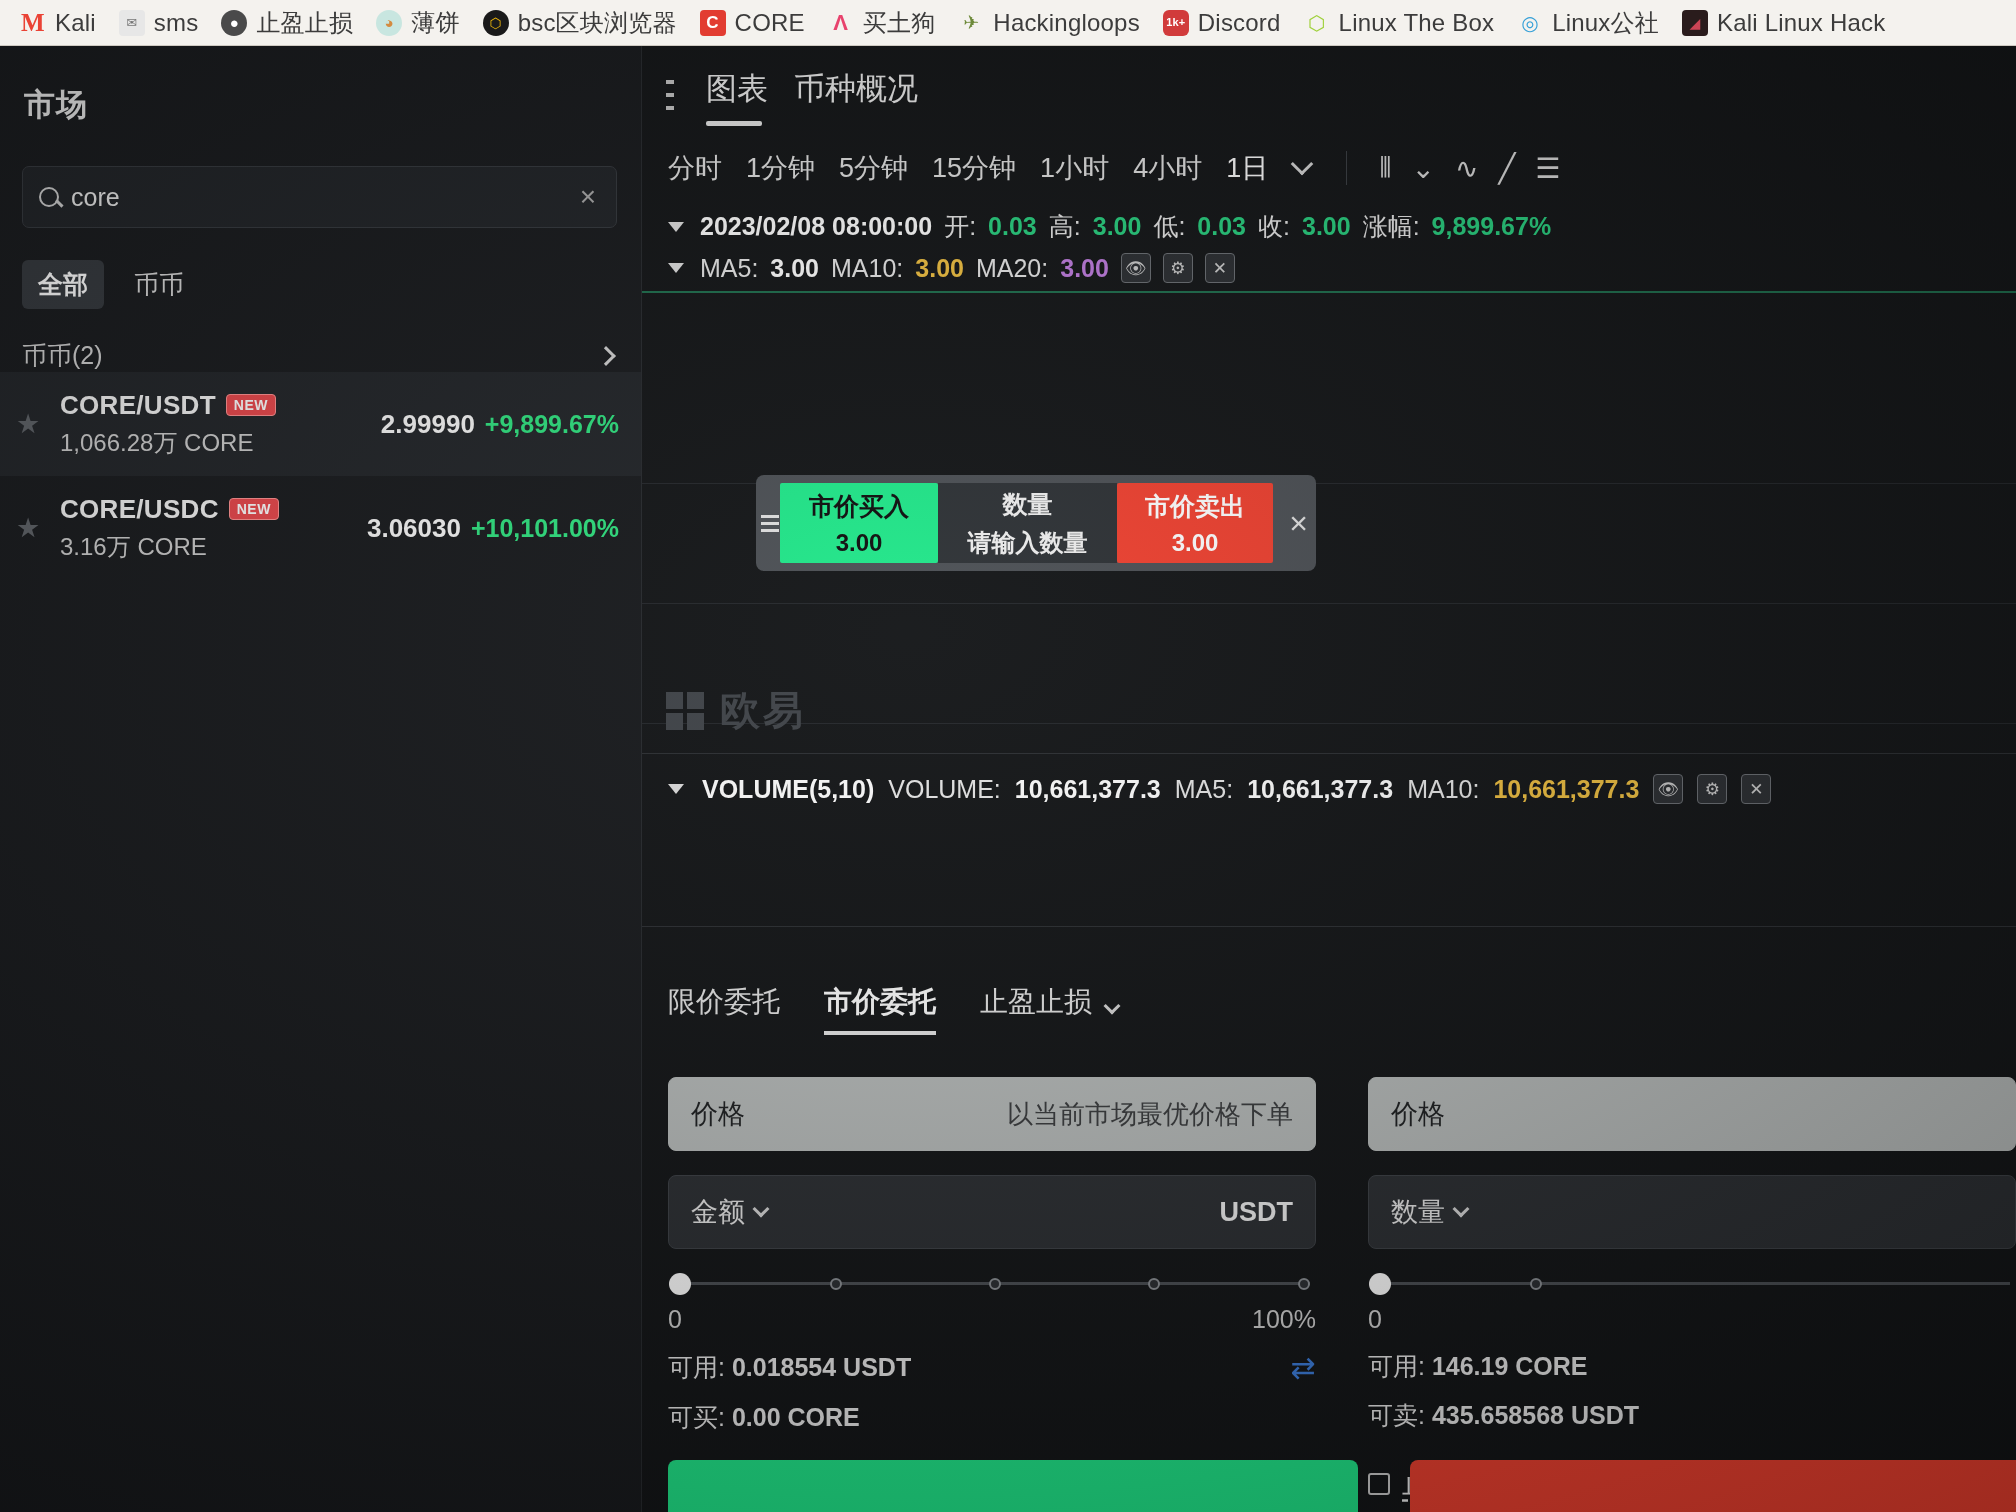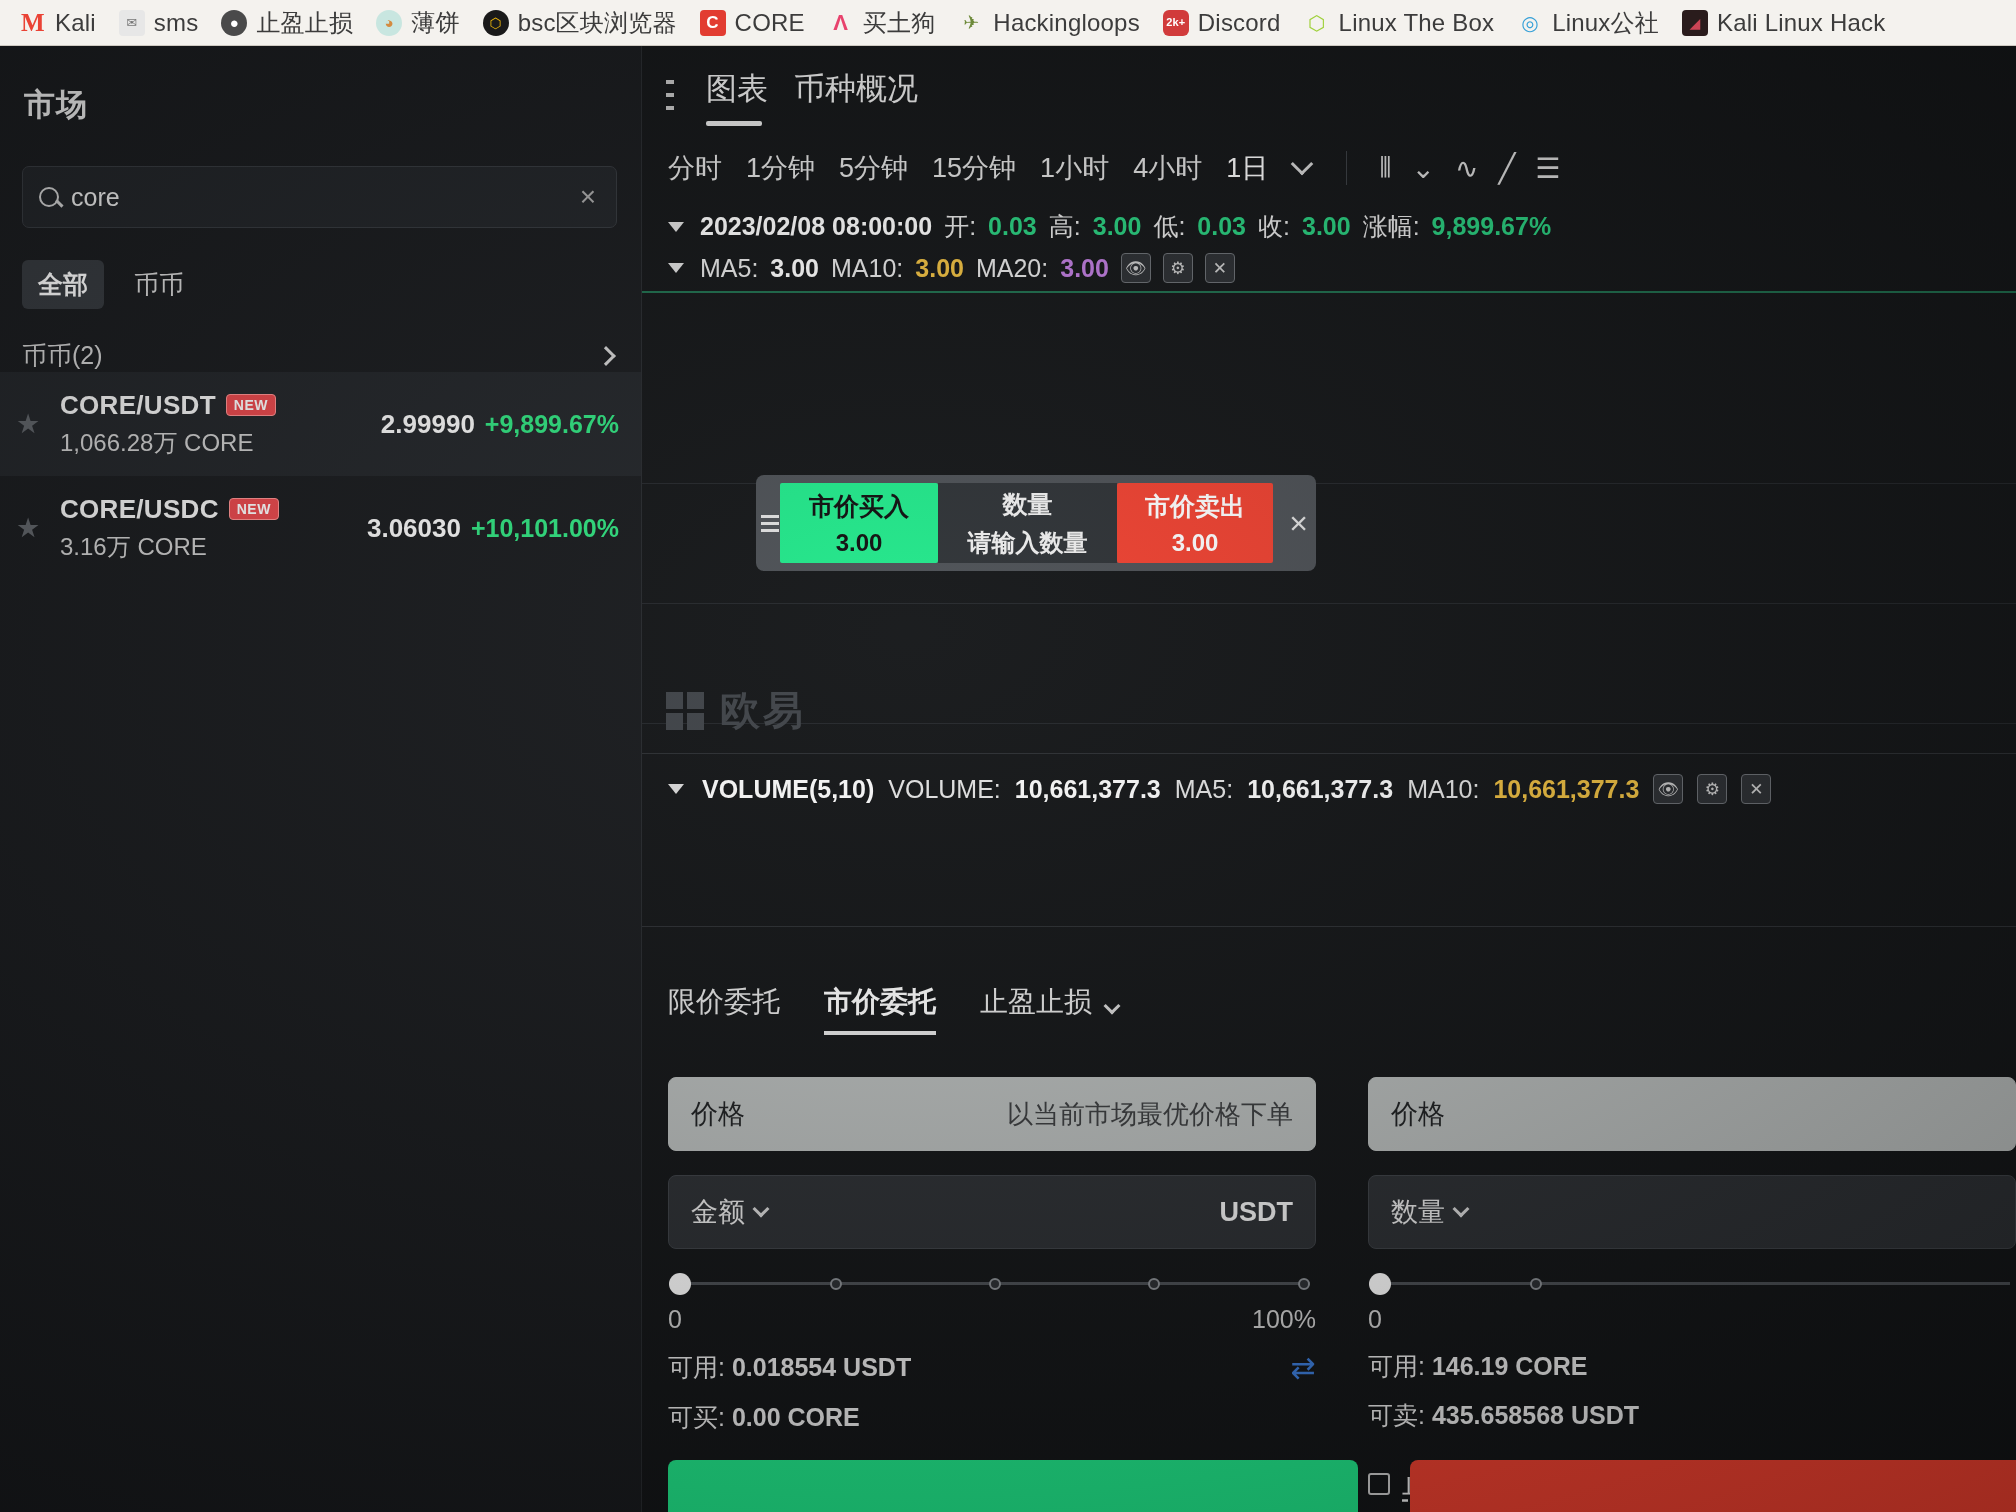--- a/index.html
+++ b/index.html
@@ -317,21 +317,21 @@
     </div>
     <div class="bm-item">
       <span class="bm-ico ic-dog">Λ</span>
       <span>买土狗</span>
     </div>
     <div class="bm-item">
       <span class="bm-ico ic-hack">✈</span>
       <span>Hackingloops</span>
     </div>
     <div class="bm-item">
-      <span class="bm-ico ic-discord">2k+</span>
+      <span class="bm-ico ic-discord">1k+</span>
       <span>Discord</span>
     </div>
     <div class="bm-item">
       <span class="bm-ico ic-htb">⬡</span>
       <span>Linux The Box</span>
     </div>
     <div class="bm-item">
       <span class="bm-ico ic-linux">◎</span>
       <span>Linux公社</span>
     </div>

